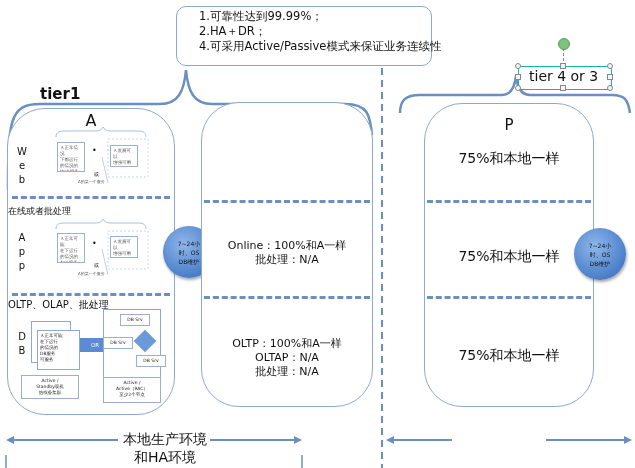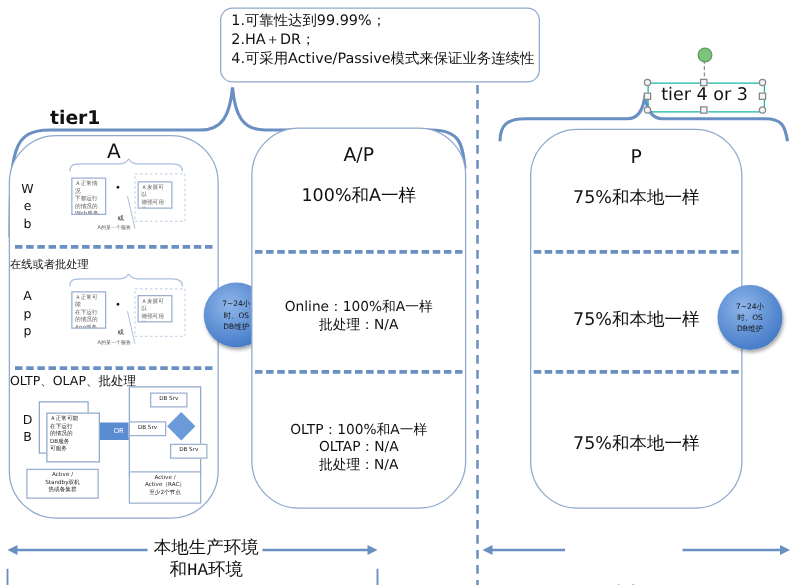--- a/index.html
+++ b/index.html
@@ -16,24 +16,24 @@
             background:radial-gradient(circle at 40% 35%, #8fb6ea, #4a7fca 70%, #3b6db6);
             box-shadow:1px 2px 3px rgba(0,0,0,0.35);
             color:#111; font-size:6px; line-height:9px; text-align:center;
             display:flex; align-items:center; justify-content:center; white-space:pre-line; }
   .mini-box { position:absolute; border:1px solid #9bb0cf; background:#fff; font-size:4.5px; line-height:6px;
               color:#555; padding:2px; box-sizing:border-box; white-space:pre-line; overflow:hidden; }
   .side-label { position:absolute; font-size:10px; line-height:14px; width:12px; text-align:center; white-space:pre-line; }
   .small-title { position:absolute; font-size:9px; }
   .note-box { position:absolute; left:176px; top:6px; width:256px; height:60px;
               border:1.5px solid #8fa9cc; border-radius:10px; background:#fff;
-              font-size:11.5px; line-height:15px; padding:2px 0 0 8px; box-sizing:border-box; }
+              font-size:11.5px; line-height:15px; padding:2px 0 0 22px; box-sizing:border-box; }
   .note-line { display:block; white-space:nowrap; }
   .tier-label { position:absolute; font-size:15px; }
-  .footer-text { position:absolute; font-size:14px; line-height:18px; text-align:center;font-family:Liberation Mono, monospace; }
+  .footer-text { position:absolute; font-size:14px; line-height:18px; text-align:center; }
   .handle { position:absolute; width:6px; height:6px; border:1px solid #888; background:#f4f4f4; box-sizing:border-box; }
   .handle.round { border-radius:50%; }
 </style>
 </head>
 <body>
 
 <svg class="layer" width="635" height="468">
 
   <path d="M8,190 C8,120 10,104 40,104 L160,104 C178,104 184,92 186,70 C188,92 194,104 212,104 L345,104 C368,104 370,115 372,135" fill="none" stroke="#6a8fc2" stroke-width="2.5"></path>
 
@@ -147,22 +147,20 @@
   <div class="mini-box" style="left:95px;top:268px;width:58px;height:26px;color:#222;text-align:center;">Active /
 Active（RAC）
 至少2个节点</div>
 </div>
 
 <div class="bubble" style="left:163px;top:226px;">7~24小
 时、OS
 DB维护</div>
 
 <div class="col-box" style="left:201px;top:102px;width:170px;height:303px;">
-  <div class="col-title" style="top:12px;">A/P</div>
-  <div class="cell-text big" style="top:46px;">100%和A一样</div>
   <div class="dash-h" style="left:2px;right:2px;top:97px;"></div>
   <div class="cell-text" style="top:136px;font-size:11px;line-height:14px;">
     <div>Online：100%和A一样</div>
     <div>批处理：N/A</div>
   </div>
   <div class="dash-h" style="left:2px;right:2px;top:193px;"></div>
   <div class="cell-text" style="top:234px;font-size:11px;line-height:14px;">
     <div>OLTP：100%和A一样</div>
     <div>OLTAP：N/A</div>
     <div>批处理：N/A</div>

